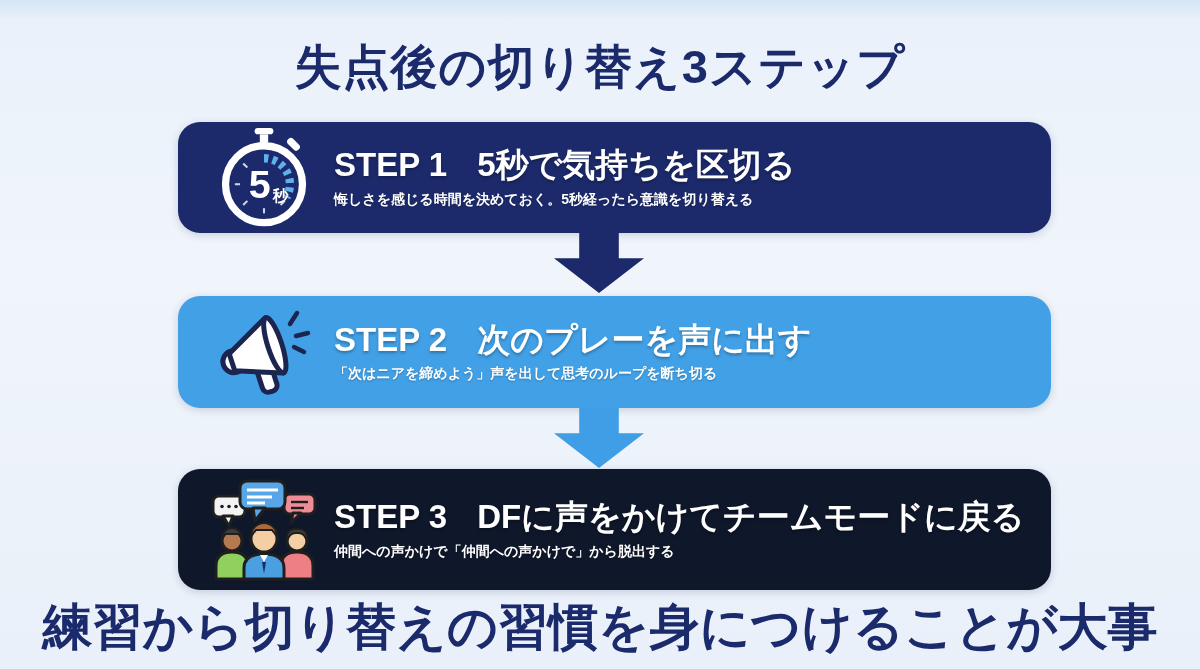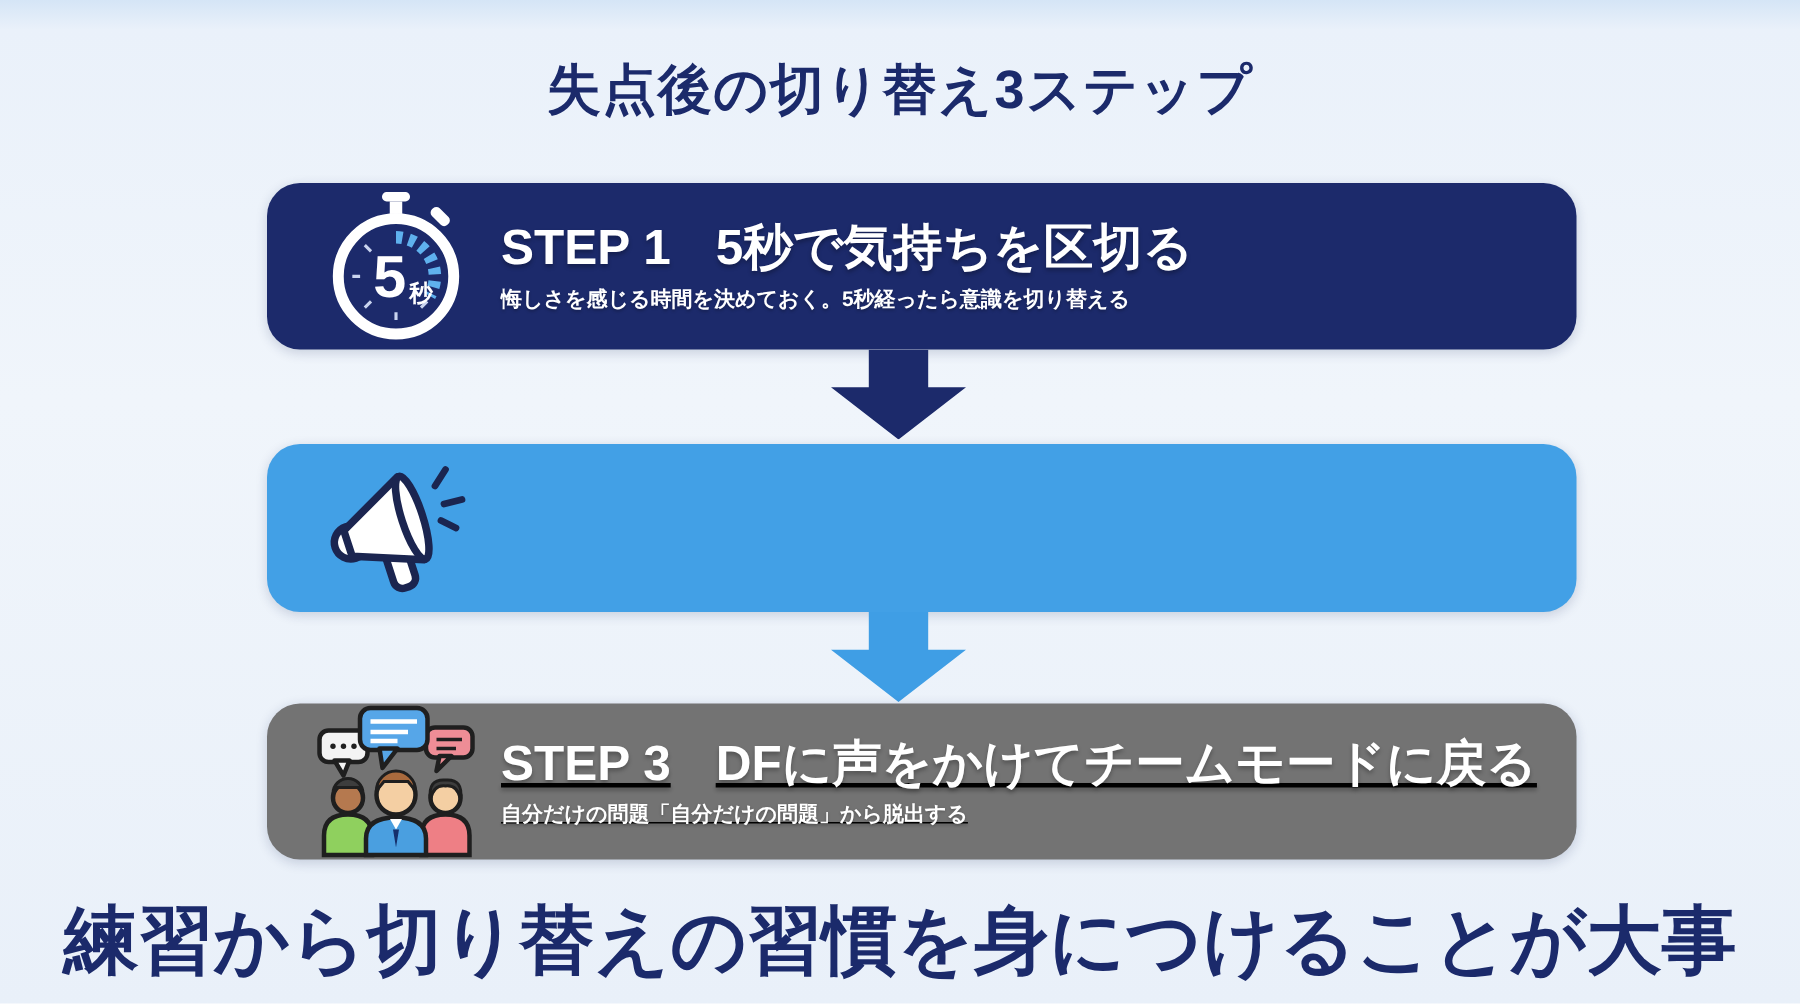--- a/index.html
+++ b/index.html
@@ -4,31 +4,31 @@
 <style>
   * { margin:0; padding:0; box-sizing:border-box; }
   html,body { width:1200px; height:669px; overflow:hidden; }
   body {
     font-family: "Liberation Sans", "DejaVu Sans", sans-serif;
     background: linear-gradient(180deg, #d5e5f6 0%, #eaf1fa 3%, #f0f5fb 40%, #e9f0f9 100%);
     position: relative;
   }
   .page-title {
     position:absolute; top:36px; left:0; width:1200px;
-    text-align:center; font-size:36px; font-weight:800;
+    text-align:center; font-size:47px; font-weight:800;
     color:#1b2a6b; letter-spacing:1px;
   }
   .step-card {
     position:absolute; left:178px; width:873px; border-radius:22px;
     display:flex; align-items:center; padding:0 20px 0 22px;
     box-shadow:0 2px 8px rgba(20,40,90,.18);
   }
   .card-1 { top:122px; height:111px; background:#1c2a6b; }
   .card-2 { top:296px; height:112px; background:#42a0e6; }
-  .card-3 { top:469px; height:104px; background:#737373;text-decoration:underline; }
+  .card-3 { top:469px; height:121px; background:#0f172a; }
   .icon-box {
     width:128px; min-width:128px; height:100%;
     display:flex; align-items:center; justify-content:center;
   }
   .step-text { display:flex; flex-direction:column; justify-content:center; padding-left:6px; }
   .step-title-row {
     color:#ffffff; font-weight:800; font-size:33px; line-height:1.15;
     text-shadow:0 2px 3px rgba(0,0,0,.28); white-space:nowrap;
   }
   .step-label { margin-right:30px; }
@@ -104,20 +104,26 @@
         <ellipse cx="63" cy="47" rx="7" ry="29" fill="#ffffff" stroke="#1b2550" stroke-width="5"></ellipse>
       </g>
 
       <g stroke="#1b2550" stroke-width="4.5" stroke-linecap="round">
         <line x1="76" y1="22" x2="83" y2="11"></line>
         <line x1="82" y1="34" x2="94" y2="31"></line>
         <line x1="80" y1="45" x2="90" y2="50"></line>
       </g>
     </svg>
   </div>
+  <div class="step-text">
+    <div class="step-title-row">
+      <span class="step-label">STEP 2</span><span>次のプレーを声に出す</span>
+    </div>
+    <div class="step-desc">「次はニアを締めよう」声を出して思考のループを断ち切る</div>
+  </div>
 </section>
 
 <div class="flow-arrow arrow-2"></div>
 
 <section class="step-card card-3">
   <div class="icon-box">
     <svg width="110" height="104" viewBox="0 0 110 104" aria-hidden="true">
 
       <g>
         <rect x="4" y="18" width="32" height="21" rx="6" fill="#f3f3f3" stroke="#1f1f1f" stroke-width="3"></rect>
@@ -160,17 +166,17 @@
         <path d="M35 101 L35 90 Q35 76 55 76 Q75 76 75 90 L75 101 Z" fill="#4a9fe0" stroke="#1f1f1f" stroke-width="3"></path>
         <path d="M51 77 L55 84 L59 77 Z" fill="#ffffff"></path>
         <path d="M53 84 L55 96 L57 84 Z" fill="#16306b"></path>
       </g>
     </svg>
   </div>
   <div class="step-text">
     <div class="step-title-row">
       <span class="step-label">STEP 3</span><span>DFに声をかけてチームモードに戻る</span>
     </div>
-    <div class="step-desc">自分だけの問題「自分だけの問題」から脱出する</div>
+    <div class="step-desc">仲間への声かけで「仲間への声かけで」から脱出する</div>
   </div>
 </section>
 
 <div class="page-footer">練習から切り替えの習慣を身につけることが大事</div>
 
 </body></html>

